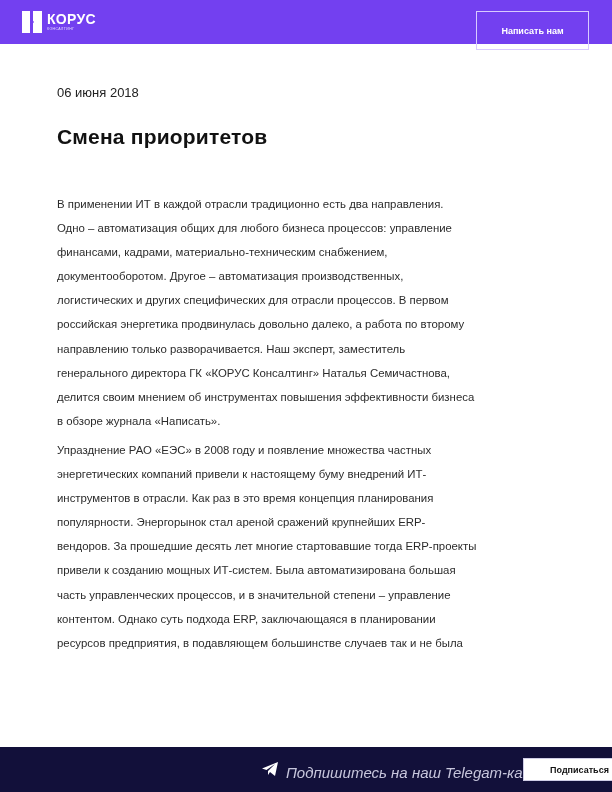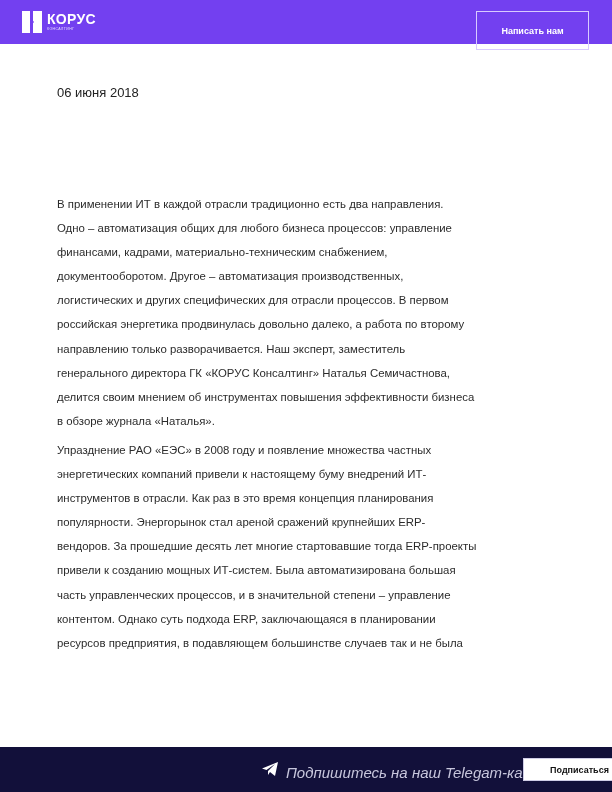--- a/index.html
+++ b/index.html
@@ -97,33 +97,34 @@
       </svg>
       <div class="logo-text-wrap">
         <span class="logo-text">КОРУС</span>
         <span class="logo-sub">КОНСАЛТИНГ</span>
       </div>
     </div>
     <button class="write-btn">Написать нам</button>
   </header>
 
   <div class="date">06 июня 2018</div>
+  <h1 class="title">Смена приоритетов</h1>
 
   <div class="article">
     <p class="para">
       <span class="line">В применении ИТ в каждой отрасли традиционно есть два направления.</span>
       <span class="line">Одно – автоматизация общих для любого бизнеса процессов: управление</span>
       <span class="line">финансами, кадрами, материально-техническим снабжением,</span>
       <span class="line">документооборотом. Другое – автоматизация производственных,</span>
       <span class="line">логистических и других специфических для отрасли процессов. В первом</span>
       <span class="line">российская энергетика продвинулась довольно далеко, а работа по второму</span>
       <span class="line">направлению только разворачивается. Наш эксперт, заместитель</span>
       <span class="line">генерального директора ГК «КОРУС Консалтинг» Наталья Семичастнова,</span>
       <span class="line">делится своим мнением об инструментах повышения эффективности бизнеса</span>
-      <span class="line">в обзоре журнала «Наталья».</span>
+      <span class="line">в обзоре журнала «Написать».</span>
     </p>
     <p class="para">
       <span class="line">Упразднение РАО «ЕЭС» в 2008 году и появление множества частных</span>
       <span class="line">энергетических компаний привели к настоящему буму внедрений ИТ-</span>
       <span class="line">инструментов в отрасли. Как раз в это время концепция планирования</span>
       <span class="line">популярности. Энергорынок стал ареной сражений крупнейших ERP-</span>
       <span class="line">вендоров. За прошедшие десять лет многие стартовавшие тогда ERP-проекты</span>
       <span class="line">привели к созданию мощных ИТ-систем. Была автоматизирована большая</span>
       <span class="line">часть управленческих процессов, и в значительной степени – управление</span>
       <span class="line">контентом. Однако суть подхода ERP, заключающаяся в планировании</span>

